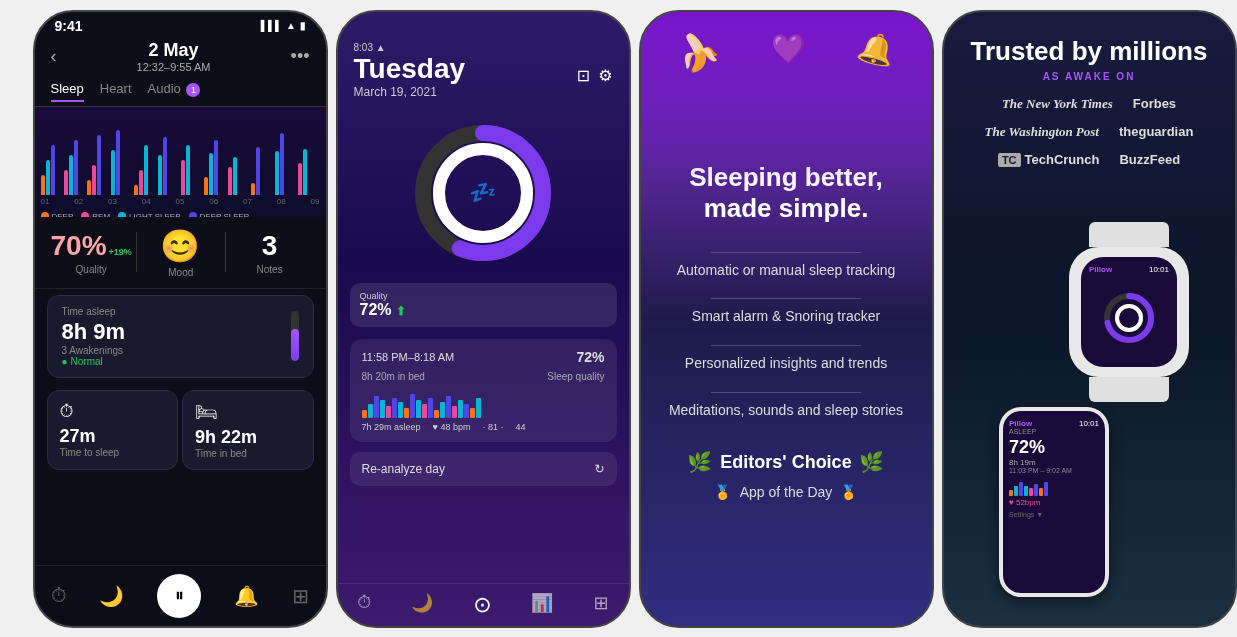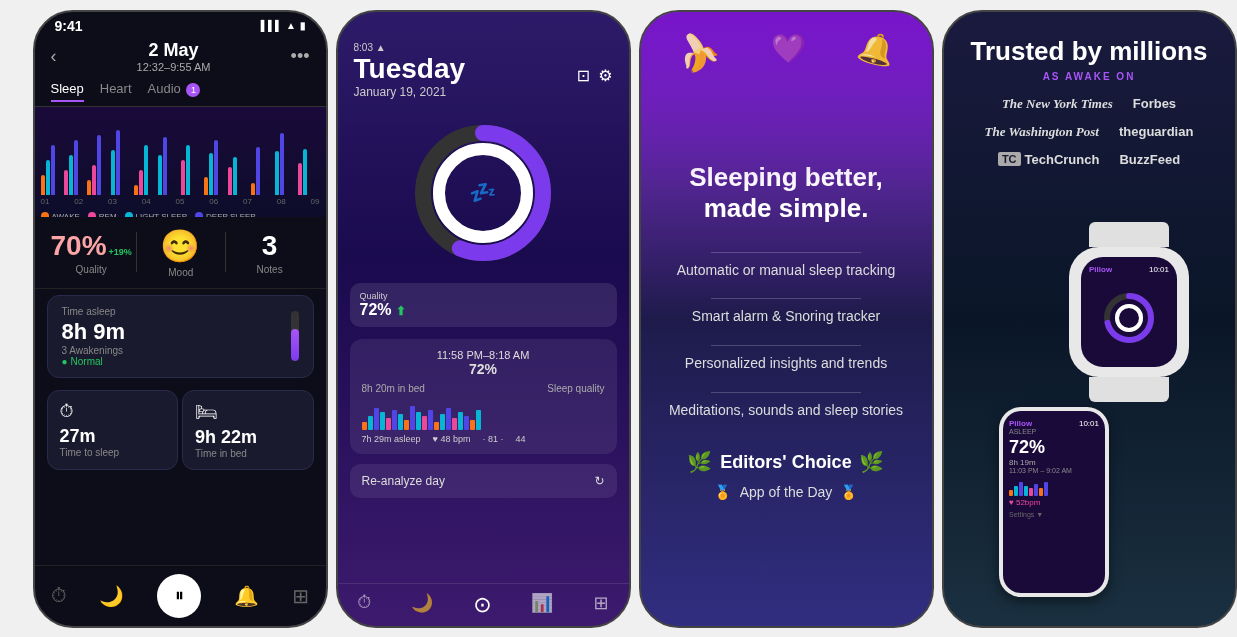--- a/index.html
+++ b/index.html
@@ -393,21 +393,20 @@
       padding: 10px 12px;
     }
 
     .phone2-card-row {
       display: flex;
       justify-content: space-between;
       align-items: center;
       font-size: 11px;
       color: #ddd;
       margin-bottom: 6px;
-      flex-direction: column;
     }
 
     .phone2-quality {
       font-size: 14px;
       font-weight: 700;
     }
 
     .mini-bars {
       display: flex;
       gap: 1px;
@@ -690,21 +689,21 @@
             <span>04</span>
             <span>05</span>
             <span>06</span>
             <span>07</span>
             <span>08</span>
             <span>09</span>
         </div>
         <div class="chart-legend">
           <div class="legend-item">
               <div class="legend-dot" style="background:#f97316"></div>
-              <span>AWAKE</span>
+              <span>DEEP</span>
             </div>
           <div class="legend-item">
               <div class="legend-dot" style="background:#ec4899"></div>
               <span>REM</span>
             </div>
           <div class="legend-item">
               <div class="legend-dot" style="background:#06b6d4"></div>
               <span>LIGHT SLEEP</span>
             </div>
           <div class="legend-item">
@@ -773,21 +772,21 @@
   </div>
 
   <div class="phone-frame phone2 phone-frame-border">
     <div class="phone2-inner">
       <div style="display:flex; justify-content:space-between; align-items:flex-start; padding: 30px 16px 4px;">
         <div>
           <div style="font-size:10px; color:#ccc;">
             <span>8:03</span> ▲
           </div>
           <div class="phone2-date">Tuesday</div>
-          <div class="phone2-subdate">January 19, 2021</div>
+          <div class="phone2-subdate">March 19, 2021</div>
         </div>
         <div style="display:flex; gap:8px; padding-top:24px;">
           <span style="font-size:16px; color:white;">⊡</span>
           <span style="font-size:16px; color:white;">⚙</span>
         </div>
       </div>
 
       <div class="ring-container">
         <svg class="ring-svg" viewBox="0 0 160 160">
           <circle cx="80" cy="80" r="60" fill="none" stroke="#333" stroke-width="16"></circle>
@@ -902,21 +901,21 @@
   <div class="phone-frame phone4 phone-frame-border">
     <div class="phone4-inner">
       <div class="trusted-title">Trusted by millions</div>
       <div class="as-seen-on">AS AWAKE ON</div>
 
       <div class="media-grid">
         <div class="media-name serif">The New York Times</div>
         <div class="media-name bold" style="font-style:normal;">Forbes</div>
         <div class="media-name serif">The Washington Post</div>
         <div class="media-name" style="font-style:normal;">theguardian</div>
-        <div class="media-name bold" style="display:flex;align-items:center;gap:4px;">
+        <div class="media-name bold" style="display:flex;align-items:flex-end;gap:4px;">
           <span style="background:#aaa; color:#1a1a2e; padding:1px 4px; font-size:11px; font-weight:900; border-radius:2px;">TC</span>
           <span>TechCrunch</span>
         </div>
         <div class="media-name bold" style="font-style:normal;">BuzzFeed</div>
       </div>
 
       <div class="watch-phone-display">
 
         <div style="position:relative; margin-left:20px;">
 

